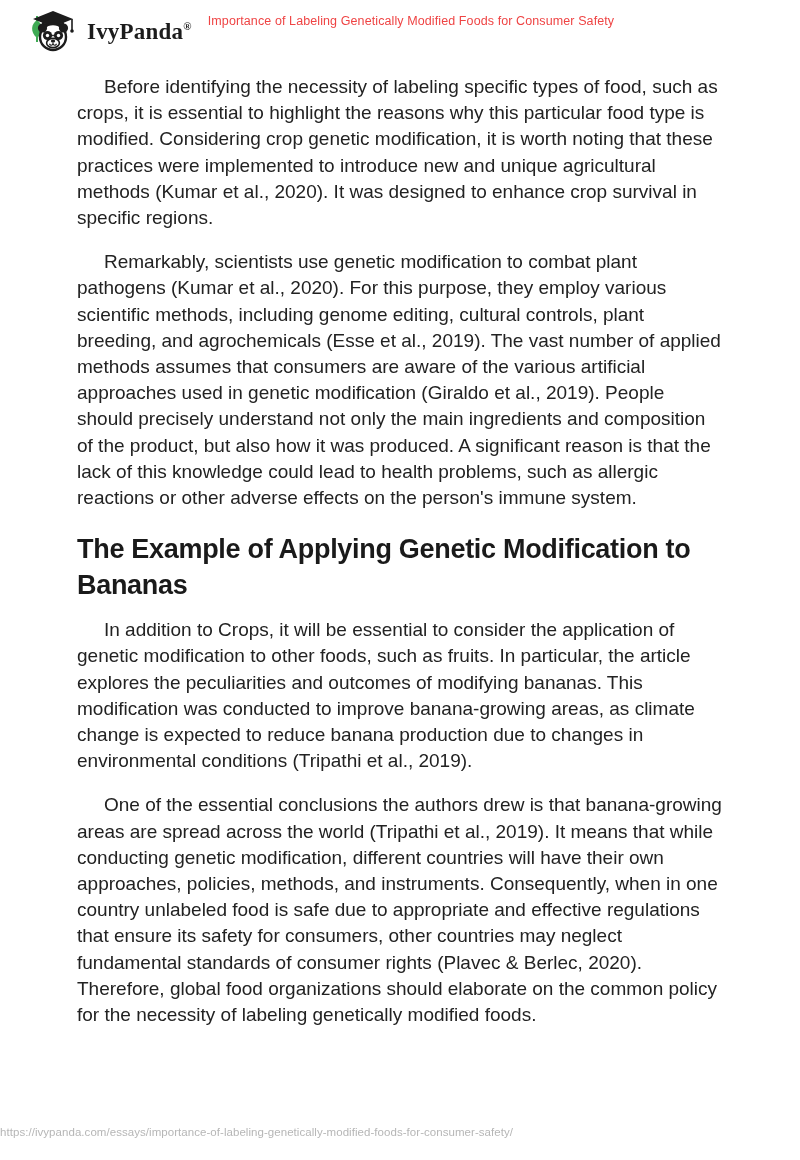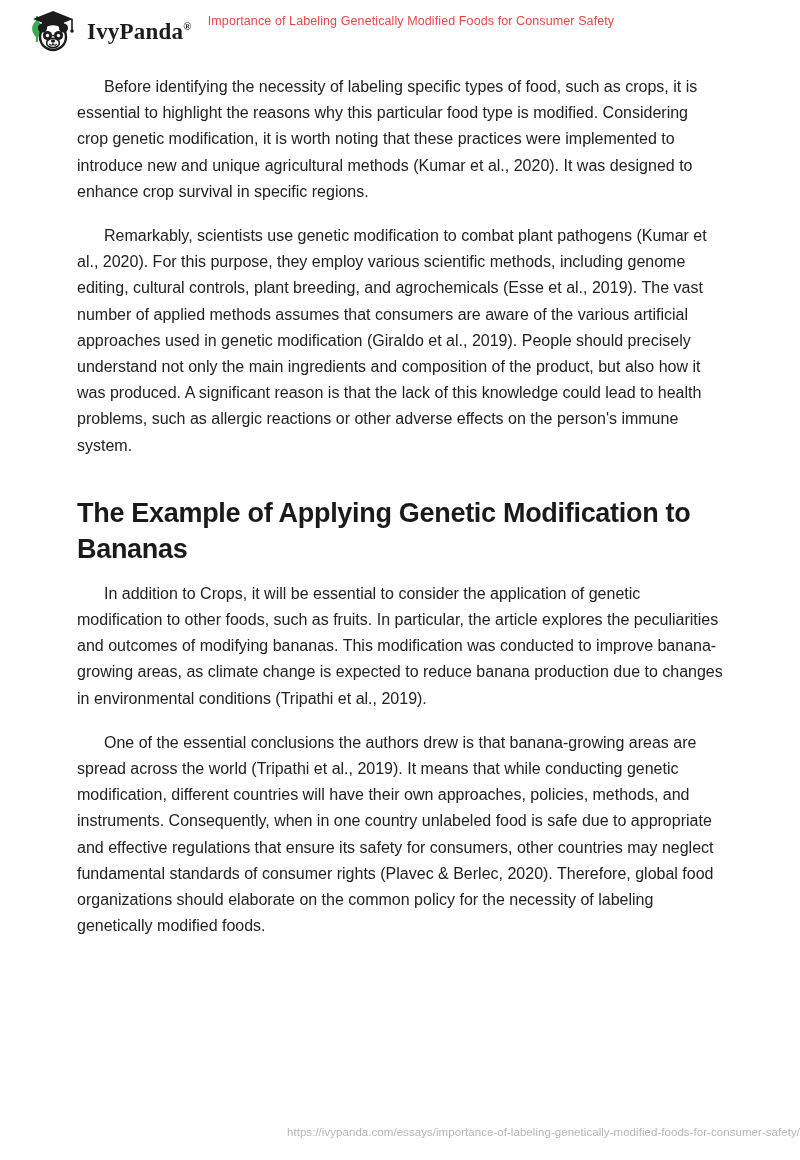--- a/index.html
+++ b/index.html
@@ -75,42 +75,42 @@
   h2.section-heading {
     font-family: "Liberation Sans", sans-serif;
     font-weight: bold;
     font-size: 27px;
     line-height: 36px;
     color: #1a1a1a;
     margin: 0 0 14px 0;
     letter-spacing: -0.3px;
   }
   h2.section-heading.second {
-    margin-top: 36px;
+    margin-top: 20px;
   }
   p.body-text {
     font-family: "Liberation Sans", sans-serif;
-    font-size: 16px;
+    font-size: 19px;
     line-height: 26.2px;
     color: #222222;
     margin: 0 0 18px 0;
     text-indent: 27px;
     text-align: left;
   }
   p.body-text.last {
     margin-bottom: 4px;
   }
 
   
   .page-footer {
     position: absolute;
     left: 0;
     right: 0;
     bottom: 22px;
-    text-align: right;
+    text-align: left;
     font-size: 11.5px;
     color: #b6b6b6;
     font-family: "Liberation Sans", sans-serif;
     letter-spacing: 0.05px;
   }
 </style>
 </head>
 <body>
 
 <div class="page-header">

